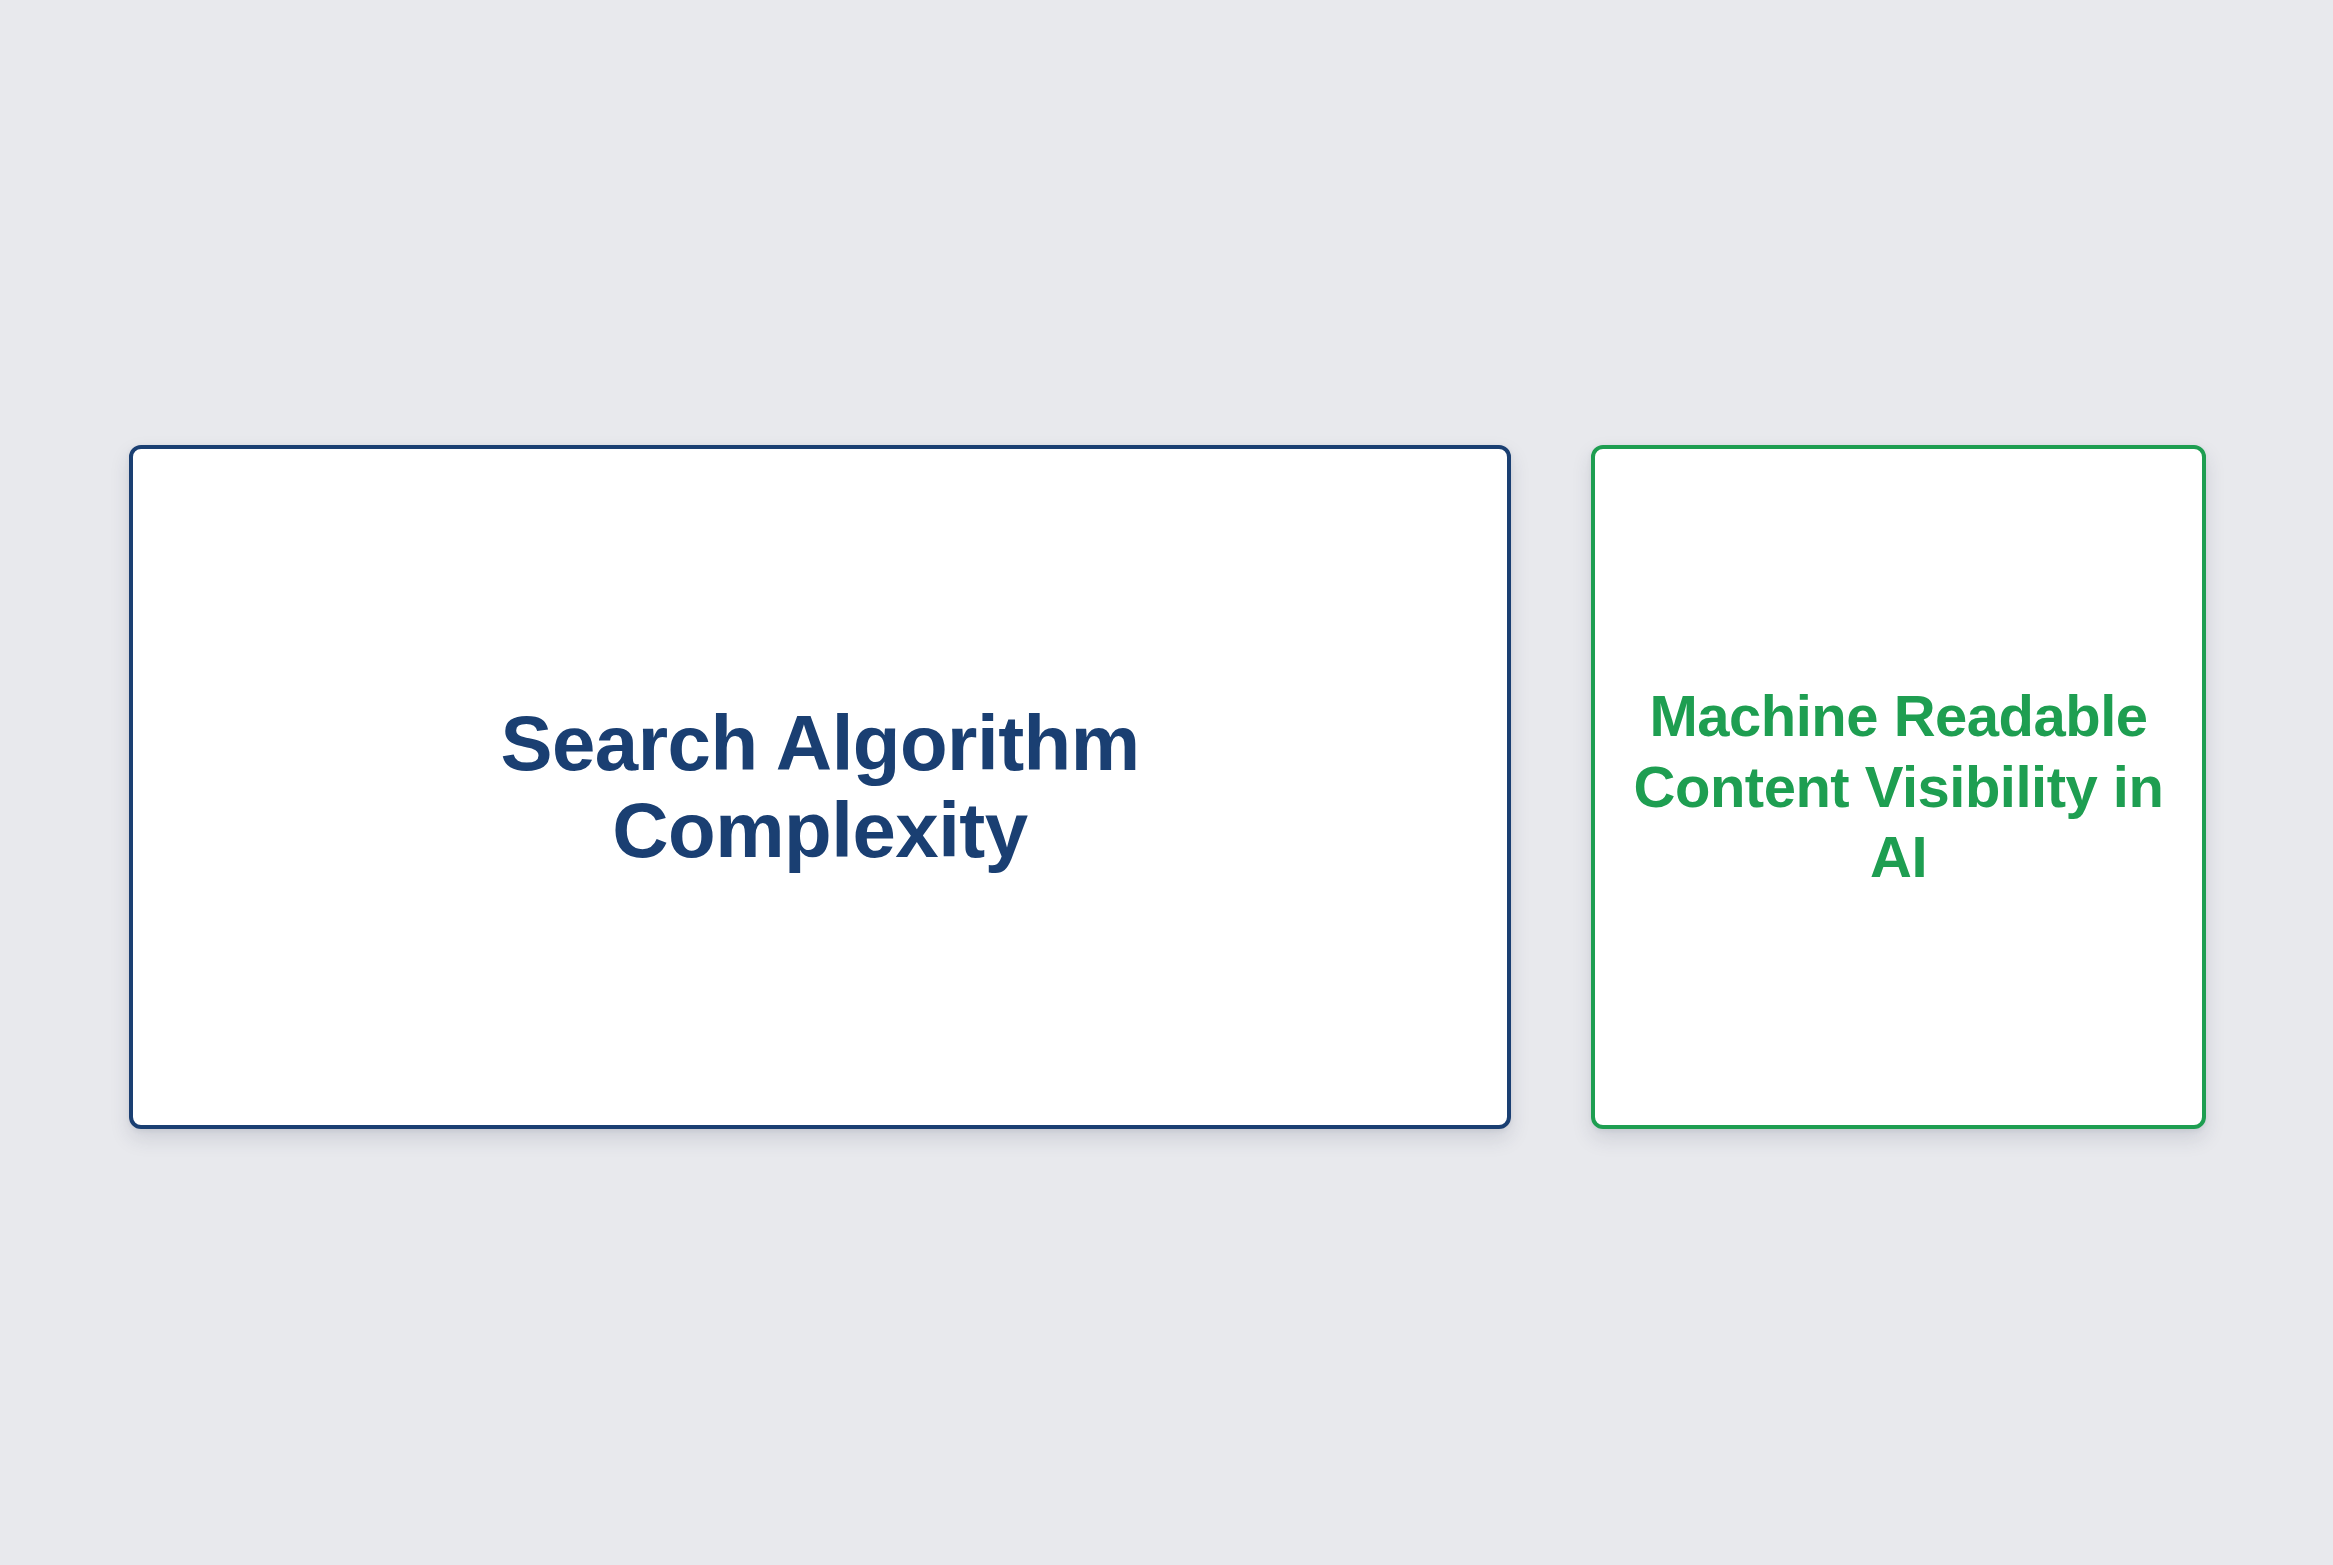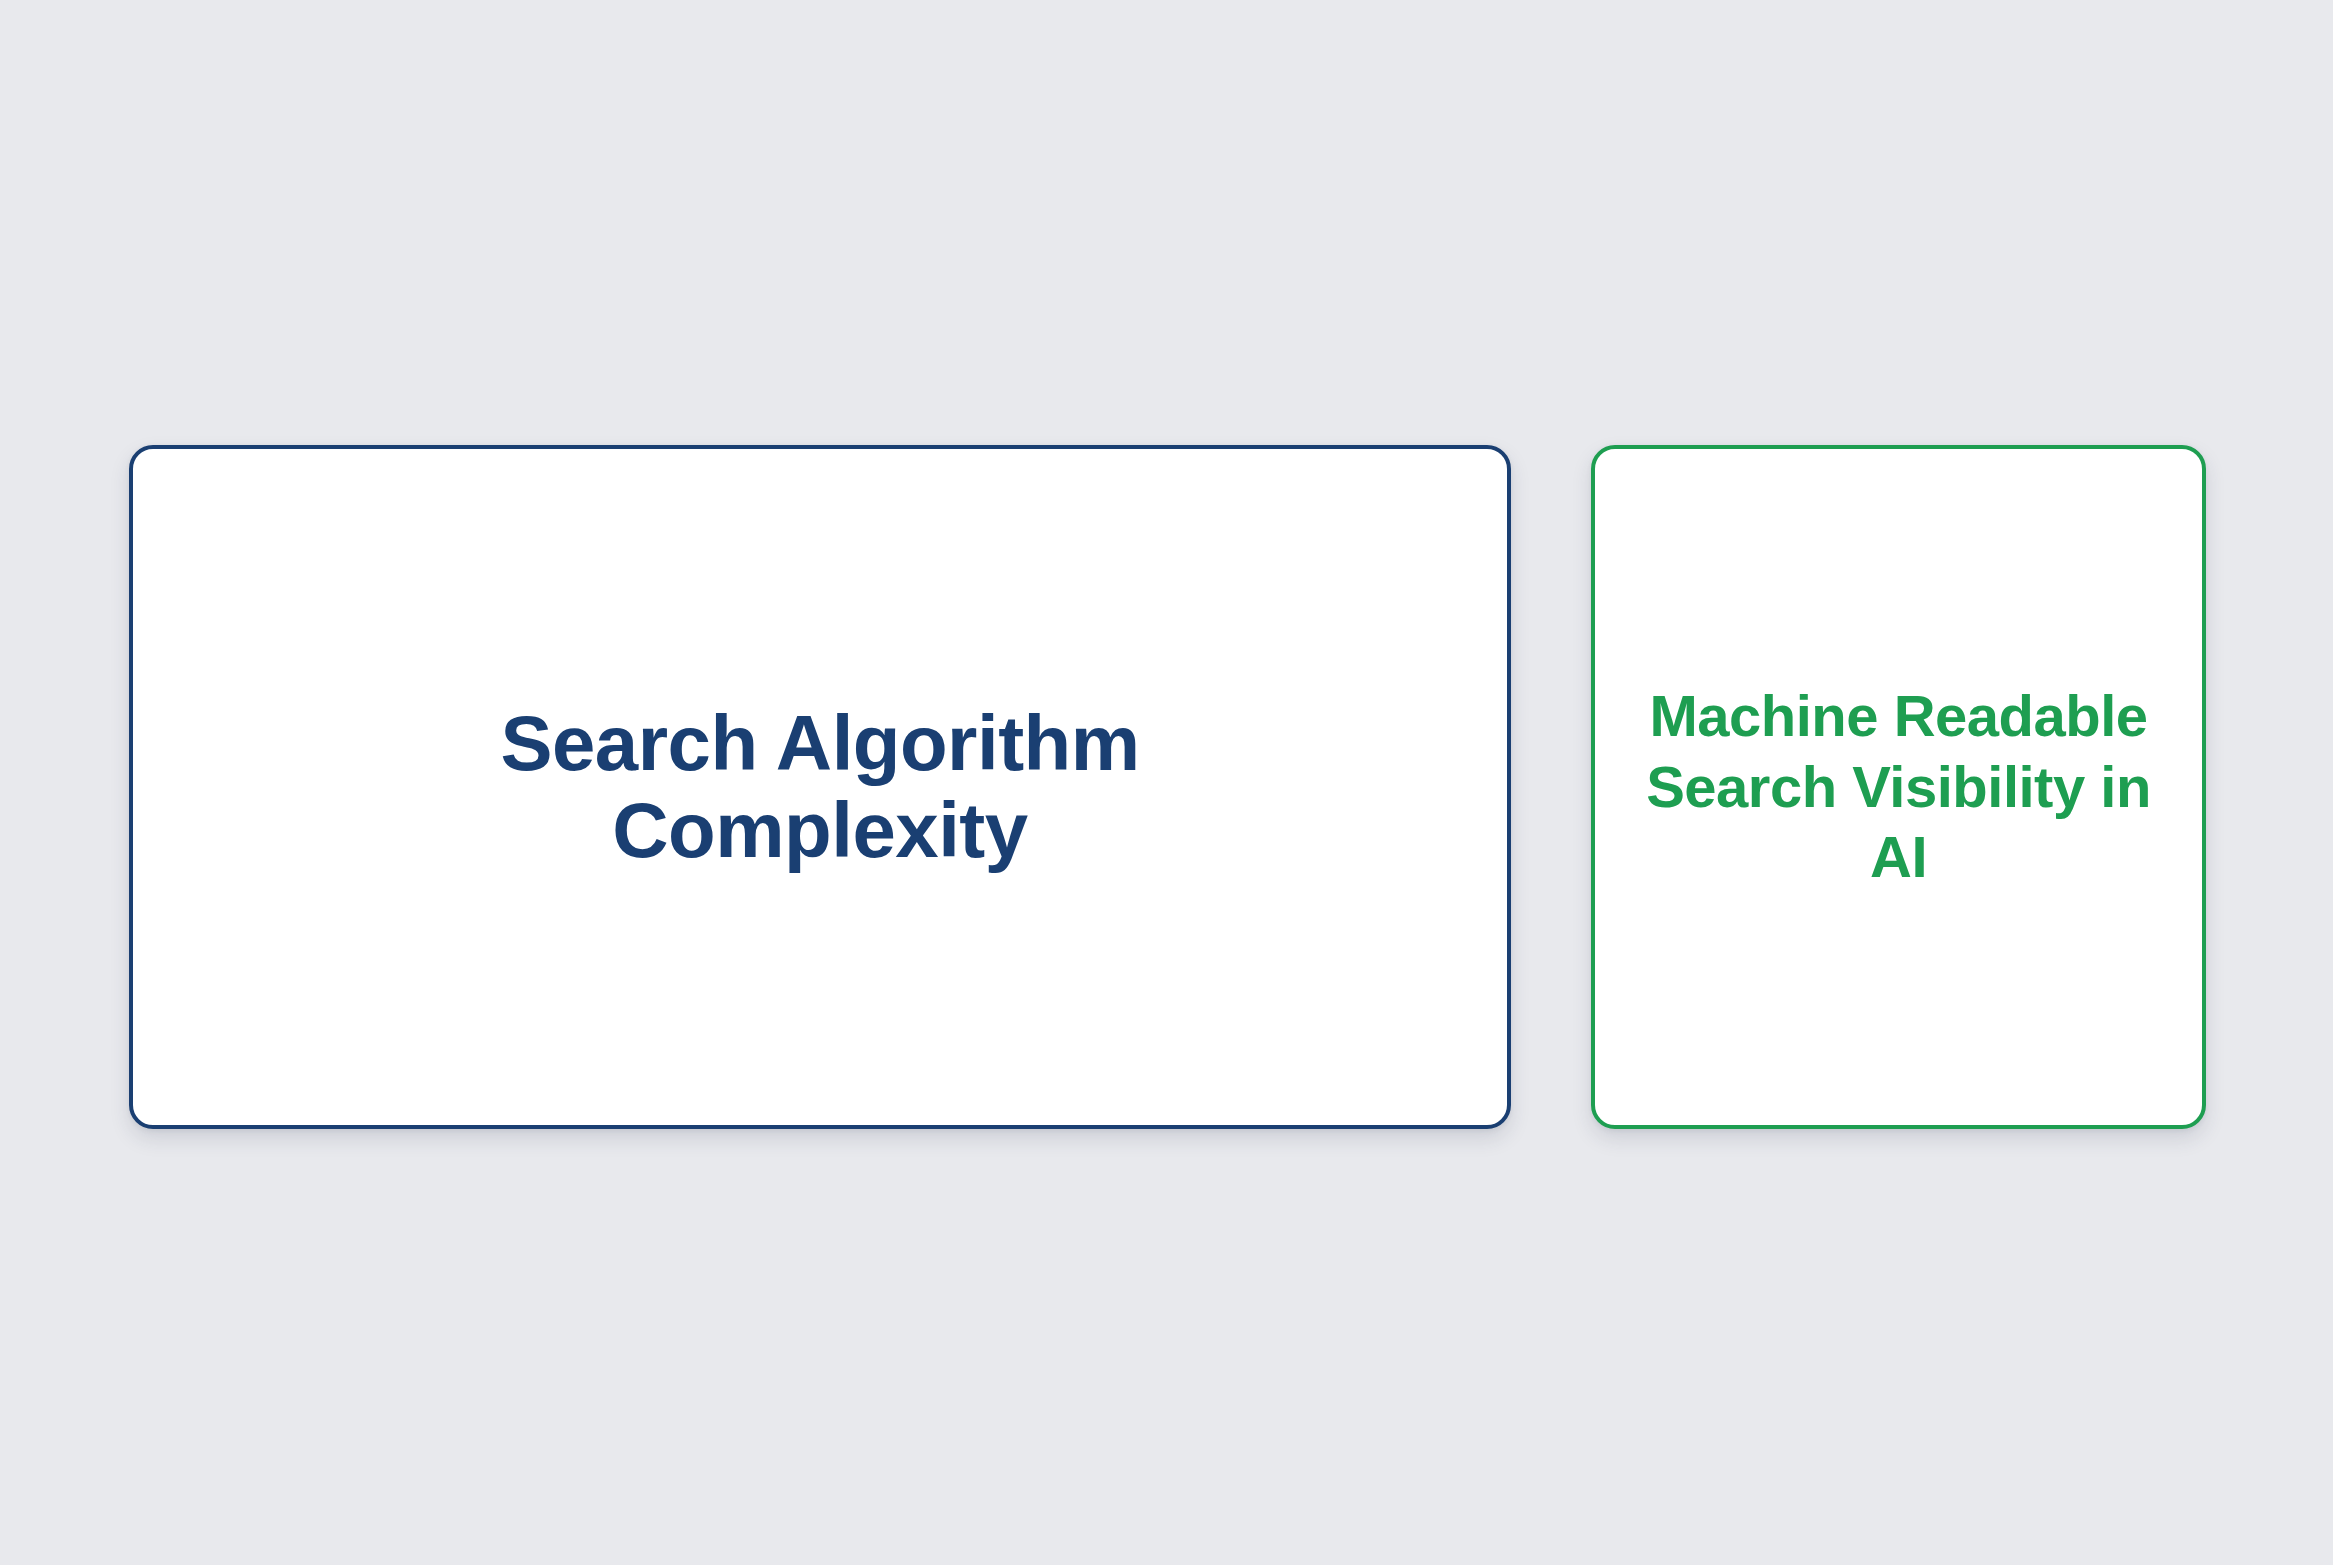--- a/index.html
+++ b/index.html
@@ -21,21 +21,21 @@
   .stage {
     position: absolute;
     inset: 0;
   }
 
   
   .card {
     position: absolute;
     background: #ffffff;
     box-sizing: border-box;
-    border-radius: 24px;
+    border-radius: 12px;
     display: flex;
     align-items: center;
     justify-content: center;
     text-align: center;
     box-shadow: 0 9.2px 20px rgba(40, 50, 75, 0.13),
                 0 1.8px 5.5px rgba(40, 50, 75, 0.07);
   }
 
   
   .card--primary {
@@ -85,17 +85,17 @@
 </head>
 <body>
 
 <div class="stage">
 
   <div class="card card--primary">
     <h2 class="card-title">Search Algorithm Complexity</h2>
   </div>
 
   <div class="card card--secondary">
-    <h2 class="card-title">Machine Readable Search Visibility in AI</h2>
+    <h2 class="card-title">Machine Readable Content Visibility in AI</h2>
   </div>
 
 </div>
 
 
 </body></html>

